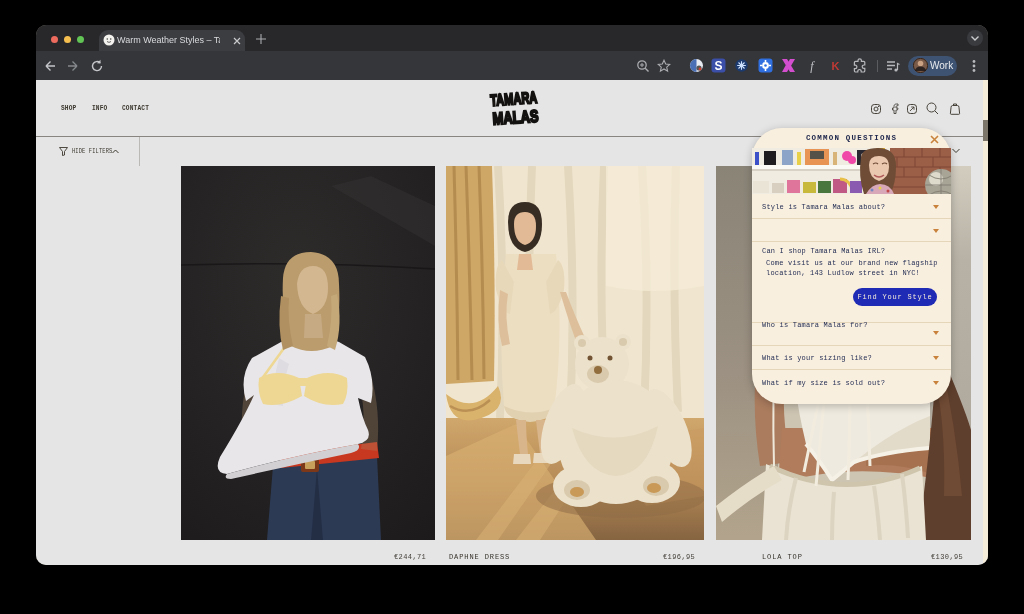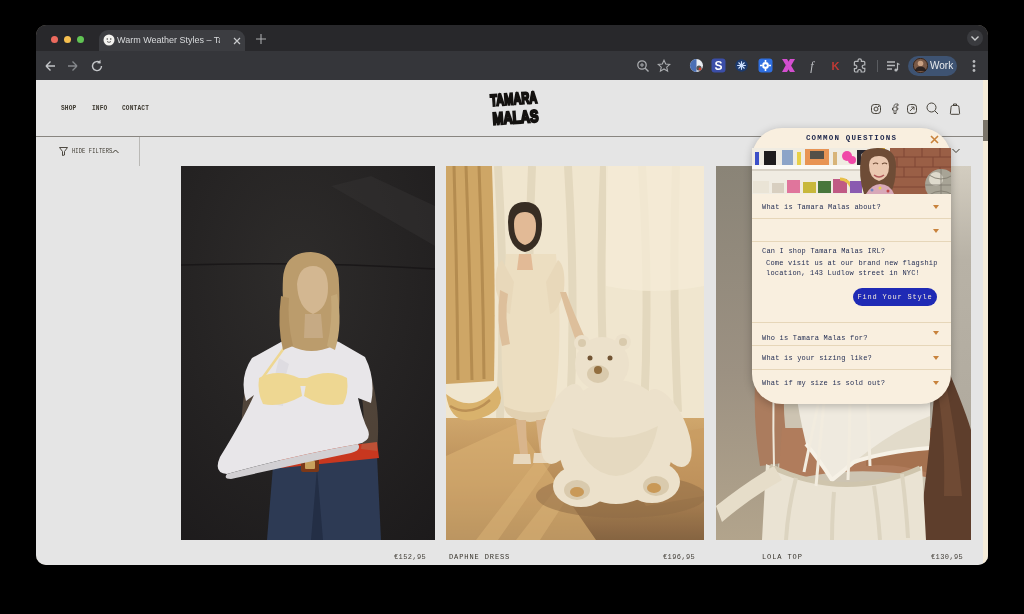--- a/index.html
+++ b/index.html
@@ -332,21 +332,21 @@
         <path d="M54 300 Q128 336 204 302" stroke="#cfc5ad" stroke-width="5" fill="none"></path>
         <path d="M80 312 q-8 30 -10 62 M118 326 q-2 26 -2 48 M158 320 q4 26 6 54 M186 308 q4 30 6 64" stroke="#dcd4c0" stroke-width="4" fill="none"></path>
 
         <path d="M122 100 q-12 110 -22 220 M132 110 q4 110 0 204 M140 104 q12 100 14 196 M126 120 q-20 100 -38 186" stroke="#f2ecdf" stroke-width="3" fill="none"></path>
         <path d="M60 150 q-4 80 -2 150" stroke="#eee8da" stroke-width="2" fill="none"></path>
 
         <path d="M0 340 Q30 316 58 300 L66 314 Q34 332 6 356 Z" fill="#e6ddc9"></path>
       </svg>
     </div>
     <div class="cap" style="left:145px;margin-top:47px;">FLORIDA TEE</div>
-    <div class="price" style="left:358px;">€152,95</div>
+    <div class="price" style="left:358px;">€244,71</div>
     <div class="cap" style="left:413px;">DAPHNE DRESS</div>
     <div class="price" style="left:627px;">€196,95</div>
     <div class="cap" style="left:682px;padding-left:44px;">LOLA TOP</div>
     <div class="price" style="left:895px;">€130,95</div>
 
     <div id="sbtrack"></div>
     <div id="sbthumb"></div>
 
     <div id="popup">
       <div style="position:absolute;left:0;top:6px;width:199px;text-align:center;font-size:7.5px;font-weight:bold;letter-spacing:1.2px;color:#20294d;">COMMON QUESTIONS</div>
@@ -393,32 +393,32 @@
           <path d="M114 46 Q120 36 128 36 Q138 36 142 46 Z" fill="#d8a8b8"></path>
           <circle cx="120" cy="42" r="1.5" fill="#7888c0"></circle>
           <circle cx="128" cy="40" r="1.5" fill="#e8d048"></circle>
           <circle cx="136" cy="43" r="1.5" fill="#c04848"></circle>
 
           <circle cx="189" cy="37" r="16" fill="#a8a496"></circle>
           <circle cx="184" cy="31" r="7" fill="#dedacc"></circle>
           <path d="M173 37 h32 M189 21 v32 M177 27 q12 8 24 0 M177 47 q12 -8 24 0" stroke="#827e72" stroke-width="0.9" fill="none"></path>
         </svg>
       </div>
-      <div class="q" style="top:75px;">What is Tamara Malas about?</div>
+      <div class="q" style="top:75px;">Style is Tamara Malas about?</div>
       <div class="chev" style="top:77px;"></div>
       <div class="divider" style="top:90px;"></div>
       <div class="q" style="top:99px;margin-top:20px;">Can I shop Tamara Malas IRL?</div>
       <div class="chev" style="top:101px;"></div>
       <div class="divider" style="top:113px;"></div>
       <div class="q" style="top:131px;left:14px;">Come visit us at our brand new flagship</div>
       <div class="q" style="top:141px;left:14px;">location, 143 Ludlow street in NYC!</div>
       <div style="position:absolute;left:101px;top:160px;width:84px;height:18px;border-radius:9px;background:#1f2ab5;
                   text-align:center;line-height:18px;font-size:7px;letter-spacing:0.8px;color:#f6ecda;">Find Your Style</div>
       <div class="divider" style="top:194px;"></div>
-      <div class="q" style="top:206px;">Who is Tamara Malas for?</div>
+      <div class="q" style="top:193px;">Who is Tamara Malas for?</div>
       <div class="chev" style="top:203px;"></div>
       <div class="divider" style="top:217px;"></div>
       <div class="q" style="top:226px;">What is your sizing like?</div>
       <div class="chev" style="top:228px;"></div>
       <div class="divider" style="top:241px;"></div>
       <div class="q" style="top:251px;">What if my size is sold out?</div>
       <div class="chev" style="top:253px;"></div>
     </div>
   </div>
 </div>

